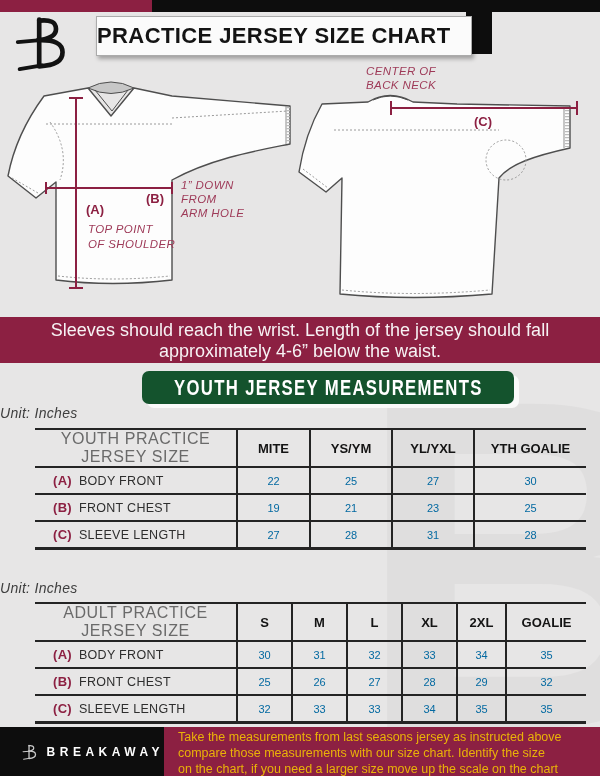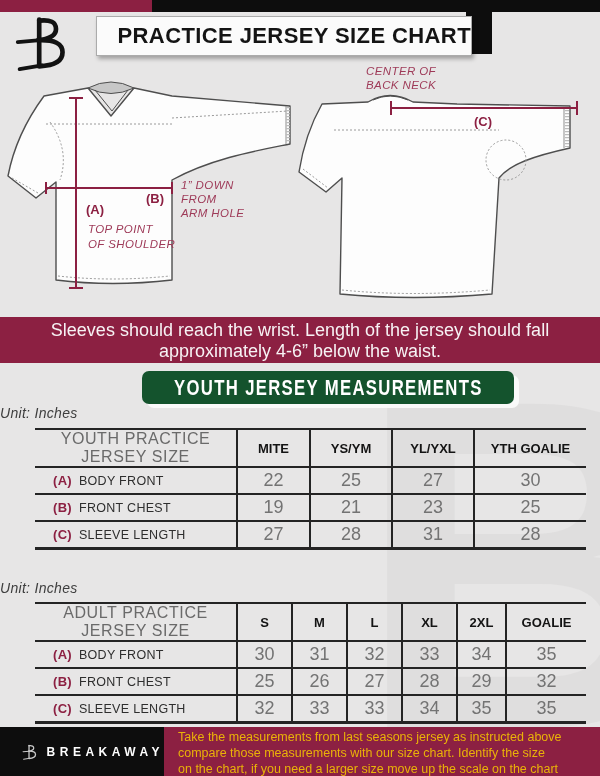--- a/index.html
+++ b/index.html
@@ -8,21 +8,21 @@
 
   
   .strip-maroon{position:absolute;left:0;top:0;width:152px;height:12px;background:#8C2042;}
   .strip-black{position:absolute;left:152px;top:0;width:448px;height:12px;background:#0D0D0D;}
   .strip-patch{position:absolute;left:466px;top:0;width:26px;height:54px;background:#0D0D0D;}
 
   
   .logo-header{position:absolute;left:14px;top:12px;}
   .title-bar{position:absolute;left:96px;top:16px;width:374px;height:38px;background:#FBFBFB;
     border:1px solid #ABABAB;box-shadow:2px 3px 4px rgba(0,0,0,.30);
-    text-align:right;line-height:38px;font-size:22px;font-weight:bold;color:#141414;letter-spacing:.4px;}
+    text-align:left;line-height:38px;font-size:22px;font-weight:bold;color:#141414;letter-spacing:.4px;}
   .season-badge{position:absolute;left:488px;top:14px;width:112px;height:40px;background:#8C2042;
     color:#F5EFF1;text-align:center;line-height:40px;font-size:18px;font-weight:bold;}
   .season-badge span{display:inline-block;transform:scale(.95,1.12);letter-spacing:2px;}
 
   
   .watermark{position:absolute;right:-95px;top:330px;font-size:470px;font-weight:bold;
     color:#D9D8D8;opacity:.5;line-height:1;user-select:none;}
 
   
   .diagram{position:absolute;left:0;top:56px;width:600px;height:250px;}
@@ -46,21 +46,21 @@
 
   
   table.size-table{position:absolute;left:35px;width:551px;border-collapse:collapse;table-layout:fixed;}
   .table-youth{top:428px;}
   .table-adult{top:602px;}
   .size-table th,.size-table td{border-top:2px solid #242424;padding:0;}
   .size-table th+th,.size-table td+td{border-left:2px solid #242424;}
   .size-table tr:last-child td{border-bottom:3px solid #242424;}
   .size-table th{height:29px;font-size:13px;font-weight:bold;color:#141414;text-align:center;}
   .size-table th.first{font-size:16px;font-weight:normal;color:#6A6A6A;letter-spacing:.6px;}
-  .size-table td{height:25px;font-size:18px;color:#737373;text-align:center;}
+  .size-table td{height:25px;font-size:11px;color:#0369a1;text-align:center;}
   .size-table td.rowlabel{text-align:left;padding-left:18px;font-size:12.5px;color:#2E2E2E;letter-spacing:.3px;}
   .size-table td.rowlabel b{color:#8C2042;font-size:13px;margin-right:7px;}
 
   
   .footer-black{position:absolute;left:0;top:727px;width:164px;height:49px;background:#0D0D0D;
     display:flex;align-items:center;padding-left:22px;box-sizing:border-box;gap:9px;}
   .brand{color:#FDFDFD;font-size:12px;font-weight:bold;letter-spacing:4.5px;}
   .footer-maroon{position:absolute;left:164px;top:727px;width:436px;height:49px;background:#8C2042;
     color:#eab308;font-size:12.5px;line-height:16.2px;padding:2px 8px 0 14px;box-sizing:border-box;}
 </style>

